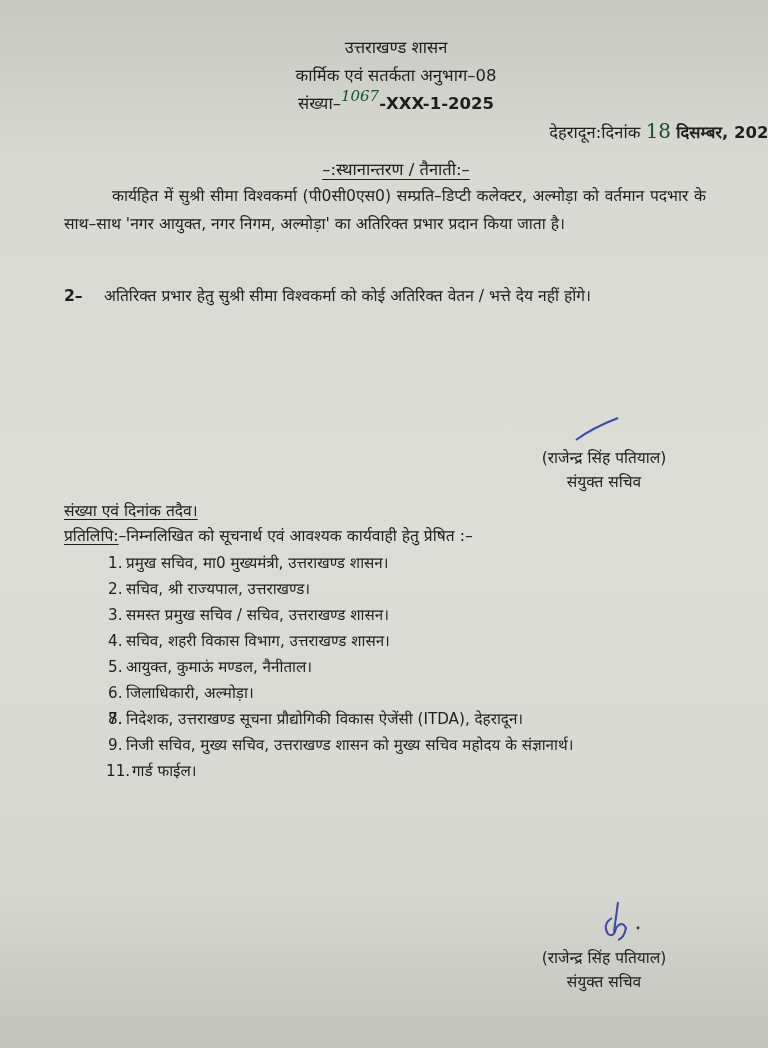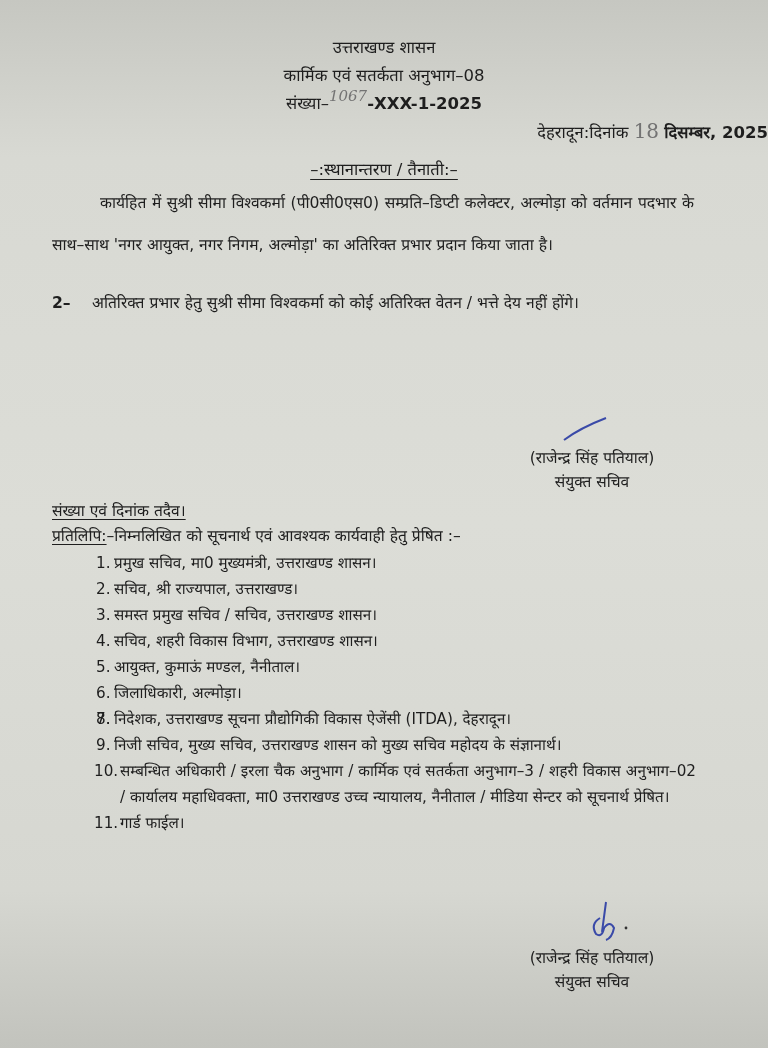--- a/index.html
+++ b/index.html
@@ -2,26 +2,26 @@
 <html><head>
 <meta charset="utf-8">
 <style>
   html, body { margin:0; padding:0; }
   body {
     width:768px; height:1048px; overflow:hidden; position:relative;
     background: linear-gradient(180deg, #c6c7c1 0%, #d8d9d3 15%, #dcddd7 50%, #d6d7d1 85%, #c2c3bd 100%);
     font-family: "DejaVu Sans", sans-serif;
     color:#1e1e1e;
   }
-  .doc { position:absolute; left:0; top:0; width:620px; height:1048px; }
+  .doc { position:absolute; left:12px; top:0; width:620px; height:1048px; }
   .hdr { position:absolute; left:0; width:768px; text-align:center; font-size:16.5px; line-height:20px; }
-  .hdr .hand { color:#737373; font-family:"DejaVu Serif", serif; font-style:italic; font-size:15px; }
+  .hdr .hand { color:#14532d; font-family:"DejaVu Serif", serif; font-style:italic; font-size:15px; }
   .hdr .hand.big { font-size:20px; font-style:normal; }
   .title { text-decoration:underline; text-underline-offset:4px; }
-  .para { position:absolute; left:52px; width:642px; font-size:15.6px; line-height:42px; text-align:justify; text-align-last:left; }
+  .para { position:absolute; left:52px; width:642px; font-size:15.6px; line-height:28px; text-align:justify; text-align-last:left; }
   .para .num { font-weight:bold; display:inline-block; width:40px; }
   .indent { display:inline-block; width:48px; }
   .sign { position:absolute; text-align:center; font-size:15.5px; line-height:24px; }
   .sig-mark { position:absolute; }
   .ref { position:absolute; left:52px; font-size:15.6px; line-height:24px; }
   .ref u { text-underline-offset:3px; }
   .list { position:absolute; left:96px; width:600px; margin:0; padding:0; list-style:none; font-size:15.2px; }
   .list li { position:relative; padding-left:18px; line-height:26px; text-align:justify; text-align-last:left; }
   .list li .n { position:absolute; left:0; top:0; }
   .list li.wide .n { left:-2px; }
@@ -70,21 +70,20 @@
   <ul class="list" style="top:550px;">
     <li><span class="n">1.</span><span>प्रमुख सचिव, मा0 मुख्यमंत्री, उत्तराखण्ड शासन।</span></li>
     <li><span class="n">2.</span><span>सचिव, श्री राज्यपाल, उत्तराखण्ड।</span></li>
     <li><span class="n">3.</span><span>समस्त प्रमुख सचिव / सचिव, उत्तराखण्ड शासन।</span></li>
     <li><span class="n">4.</span><span>सचिव, शहरी विकास विभाग, उत्तराखण्ड शासन।</span></li>
     <li><span class="n">5.</span><span>आयुक्त, कुमाऊं मण्डल, नैनीताल।</span></li>
     <li><span class="n">6.</span><span>जिलाधिकारी, अल्मोड़ा।</span></li>
     <li><span class="n">7.</span></li>
     <li><span class="n">8.</span><span>निदेशक, उत्तराखण्ड सूचना प्रौद्योगिकी विकास ऐजेंसी (ITDA), देहरादून।</span></li>
     <li><span class="n">9.</span><span>निजी सचिव, मुख्य सचिव, उत्तराखण्ड शासन को मुख्य सचिव महोदय के संज्ञानार्थ।</span></li>
-    <li class="wide" style="padding-left:24px;"><span class="n">10.</span><span>सम्बन्धित अधिकारी / इरला चैक अनुभाग / कार्मिक एवं सतर्कता अनुभाग–3 / शहरी विकास अनुभाग–02 / कार्यालय महाधिवक्ता, मा0 उत्तराखण्ड उच्च न्यायालय, नैनीताल / मीडिया सेन्टर को सूचनार्थ प्रेषित।</span></li>
     <li class="wide" style="padding-left:24px;"><span class="n">11.</span><span>गार्ड फाईल।</span></li>
   </ul>
 
   <svg class="sig-mark" style="left:588px;top:898px;" width="44" height="46">
     <path d="M18 4 L14 34 M12 20 Q2 26 8 36 Q14 40 16 30 M16 30 Q22 22 26 30 Q24 40 18 42" stroke="#3a4aa8" stroke-width="2" fill="none"></path>
     <circle cx="38" cy="30" r="1.4" fill="#333"></circle>
   </svg>
   <div class="sign" style="left:500px;top:946px;width:184px;">
     <div>(राजेन्द्र सिंह पतियाल)</div>
     <div>संयुक्त सचिव</div>

